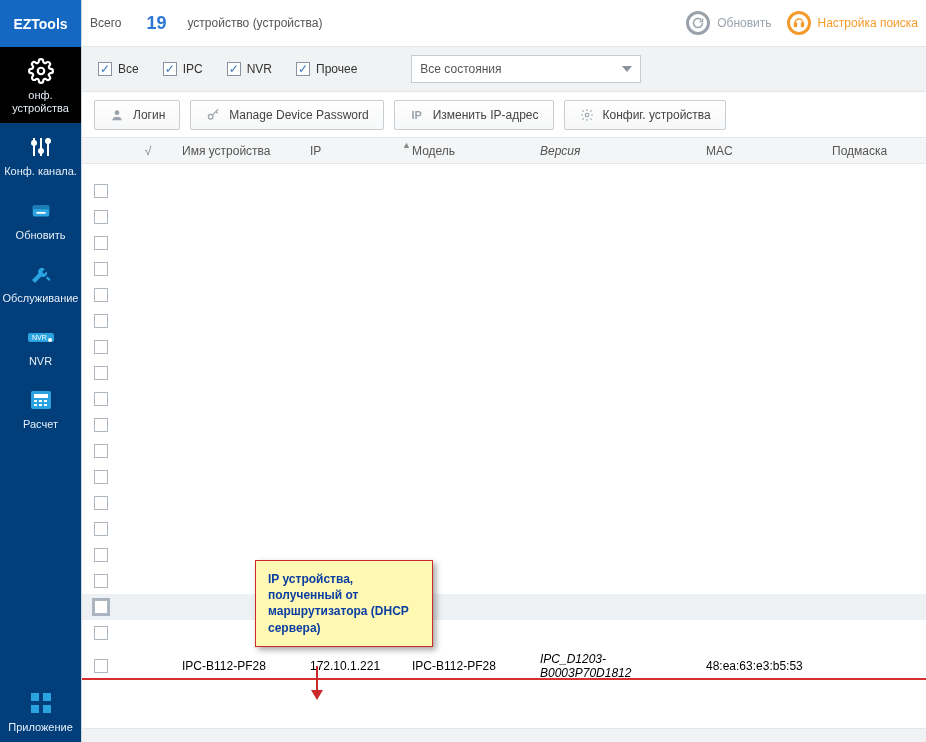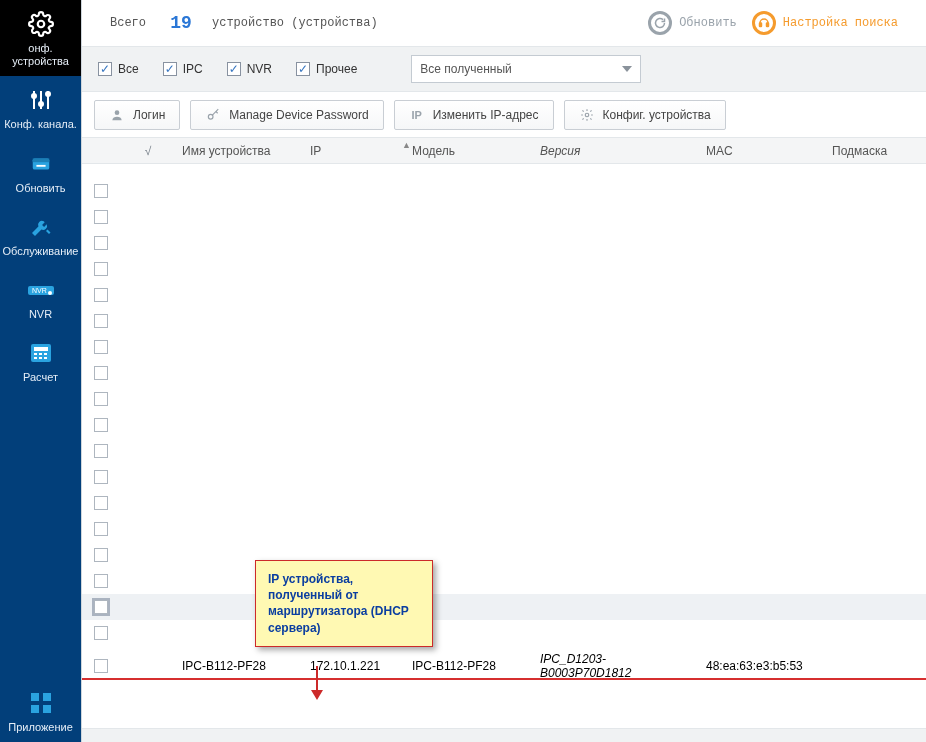--- a/index.html
+++ b/index.html
@@ -11,21 +11,21 @@
   .logo { width: 81px; height: 47px; background: #1468c1; display: flex; align-items: center; justify-content: center; font-weight: bold; font-size: 14px; }
   .nav-item { width: 81px; display: flex; flex-direction: column; align-items: center; justify-content: center; padding: 10px 0 8px 0; cursor: pointer; color: #e6eef7; text-align: center; }
   .nav-item.active { background: #000; }
   .nav-icon { width: 32px; height: 28px; display: flex; align-items: center; justify-content: center; margin-bottom: 4px; }
   .nav-label { font-size: 11px; line-height: 1.2; }
   .nav-spacer { flex: 1; }
 
   
   .main { flex: 1; display: flex; flex-direction: column; background: #fff; border-left: 1px solid #cfd6dc; }
 
-  .topbar { height: 47px; display: flex; align-items: center; padding: 0 28px; border-bottom: 1px solid #e3e7ea; font-family: Liberation Mono, monospace; }
+  .topbar { height: 47px; display: flex; align-items: center; padding: 0 8px; border-bottom: 1px solid #e3e7ea; }
   .topbar .total-label { color: #555; margin-right: 20px; }
   .topbar .total-num { color: #2b77d6; font-size: 18px; font-weight: 600; margin-right: 16px; width: 30px; text-align: center; }
   .topbar .total-word { color: #555; }
   .topbar-spacer { flex: 1; }
   .top-action { display: flex; align-items: center; margin-left: 14px; cursor: pointer; color: #9aa3ab; }
   .top-action.orange { color: #f59b2d; }
   .top-action .ico { width: 26px; height: 26px; display: inline-flex; align-items: center; justify-content: center; margin-right: 6px; }
   .circle { width: 24px; height: 24px; border-radius: 50%; border: 3px solid currentColor; display: inline-flex; align-items: center; justify-content: center; position: relative; }
   .circle.orange { border-color: #f59b2d; color: #f59b2d; }
 
@@ -63,20 +63,23 @@
   .callout { position: absolute; left: 255px; top: 560px; width: 178px; background: #fff9b3; border: 1px solid #cc2a2a; padding: 10px 12px; color: #0b3ea0; font-weight: bold; font-size: 12px; line-height: 1.35; box-shadow: 3px 3px 6px rgba(0,0,0,.35); z-index: 5; }
   .arrow { position:absolute; left:316px; top:666px; width:2px; height:32px; background:#cc2a2a; z-index:4; }
   .arrow::after { content:""; position:absolute; bottom:-2px; left:-5px; width:0; height:0; border-left:6px solid transparent; border-right:6px solid transparent; border-top:10px solid #cc2a2a; }
 
   .bottom-strip { height:14px; background:#f0f2f3; border-top:1px solid #e3e7ea; }
 </style>
 </head>
 <body>
 
 <div class="sidebar">
+  <div class="logo">
+    <span>EZTools</span>
+  </div>
 
   <div class="nav-item active">
     <span class="nav-icon">
       <svg width="26" height="26" viewBox="0 0 24 24" fill="none" stroke="#fff" stroke-width="2">
           <circle cx="12" cy="12" r="3"></circle>
           <path d="M19.4 15a1.7 1.7 0 0 0 .34 1.87l.06.06a2 2 0 1 1-2.83 2.83l-.06-.06a1.7 1.7 0 0 0-1.87-.34 1.7 1.7 0 0 0-1 1.56V21a2 2 0 1 1-4 0v-.09a1.7 1.7 0 0 0-1-1.56 1.7 1.7 0 0 0-1.87.34l-.06.06a2 2 0 1 1-2.83-2.83l.06-.06a1.7 1.7 0 0 0 .34-1.87 1.7 1.7 0 0 0-1.56-1H3a2 2 0 1 1 0-4h.09a1.7 1.7 0 0 0 1.56-1 1.7 1.7 0 0 0-.34-1.87l-.06-.06a2 2 0 1 1 2.83-2.83l.06.06a1.7 1.7 0 0 0 1.87.34H9a1.7 1.7 0 0 0 1-1.56V3a2 2 0 1 1 4 0v.09a1.7 1.7 0 0 0 1 1.56 1.7 1.7 0 0 0 1.87-.34l.06-.06a2 2 0 1 1 2.83 2.83l-.06.06a1.7 1.7 0 0 0-.34 1.87V9a1.7 1.7 0 0 0 1.56 1H21a2 2 0 1 1 0 4h-.09a1.7 1.7 0 0 0-1.56 1z"></path>
         </svg>
     </span>
     <span class="nav-label">онф. устройства</span>
   </div>
@@ -202,21 +205,21 @@
     <label class="chk">
       <span class="chk-box checked"></span>
       <span>NVR</span>
     </label>
     <label class="chk">
       <span class="chk-box checked"></span>
       <span>Прочее</span>
     </label>
     <div style="width:30px"></div>
     <div class="select">
-      <span>Все полученный</span>
+      <span>Все состояния</span>
       <span class="tri"></span>
     </div>
   </div>
 
   <div class="actionbar">
     <div class="btn">
       <span class="bico">
         <svg width="14" height="14" viewBox="0 0 24 24" fill="#9aa3ab">
             <circle cx="12" cy="8" r="4"></circle>
             <path d="M4 21c0-4 4-6 8-6s8 2 8 6"></path>

